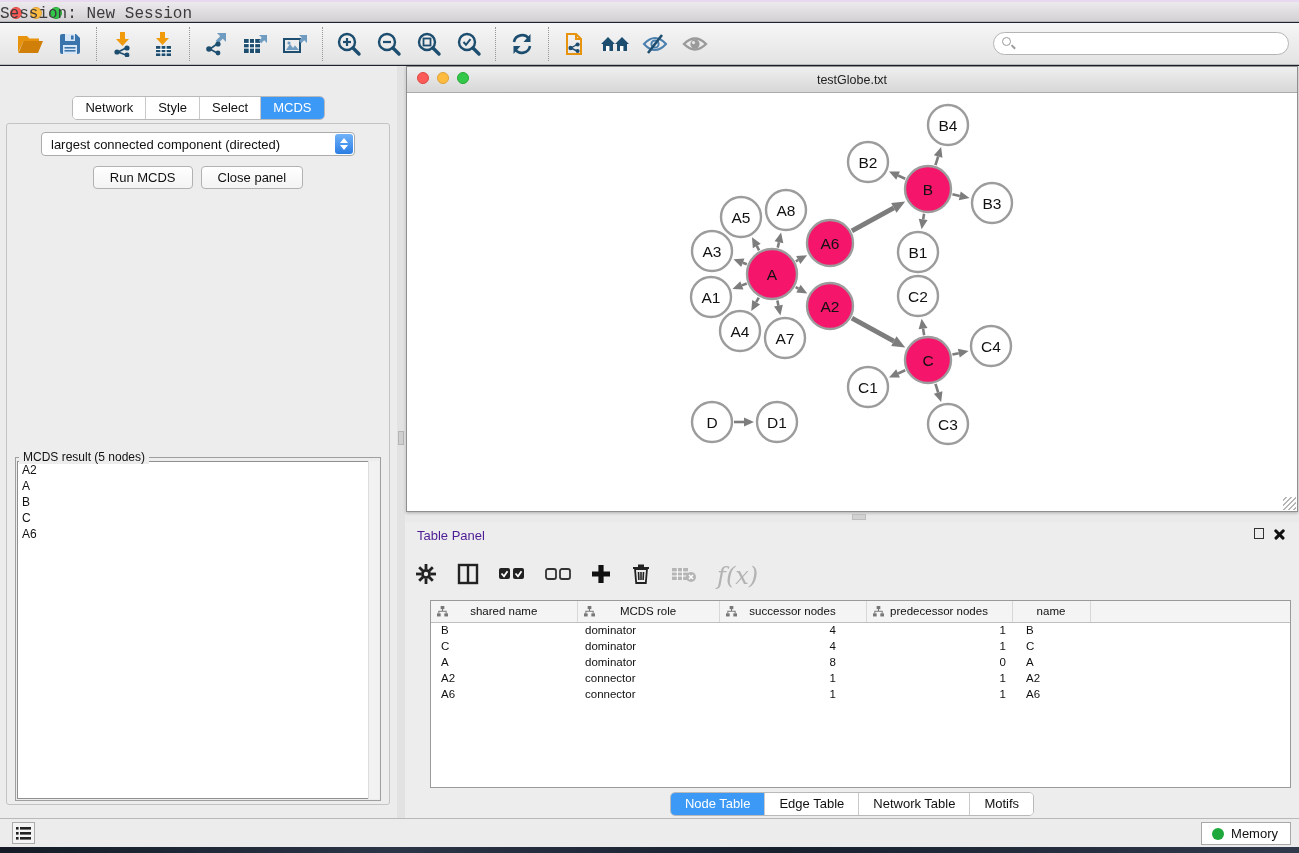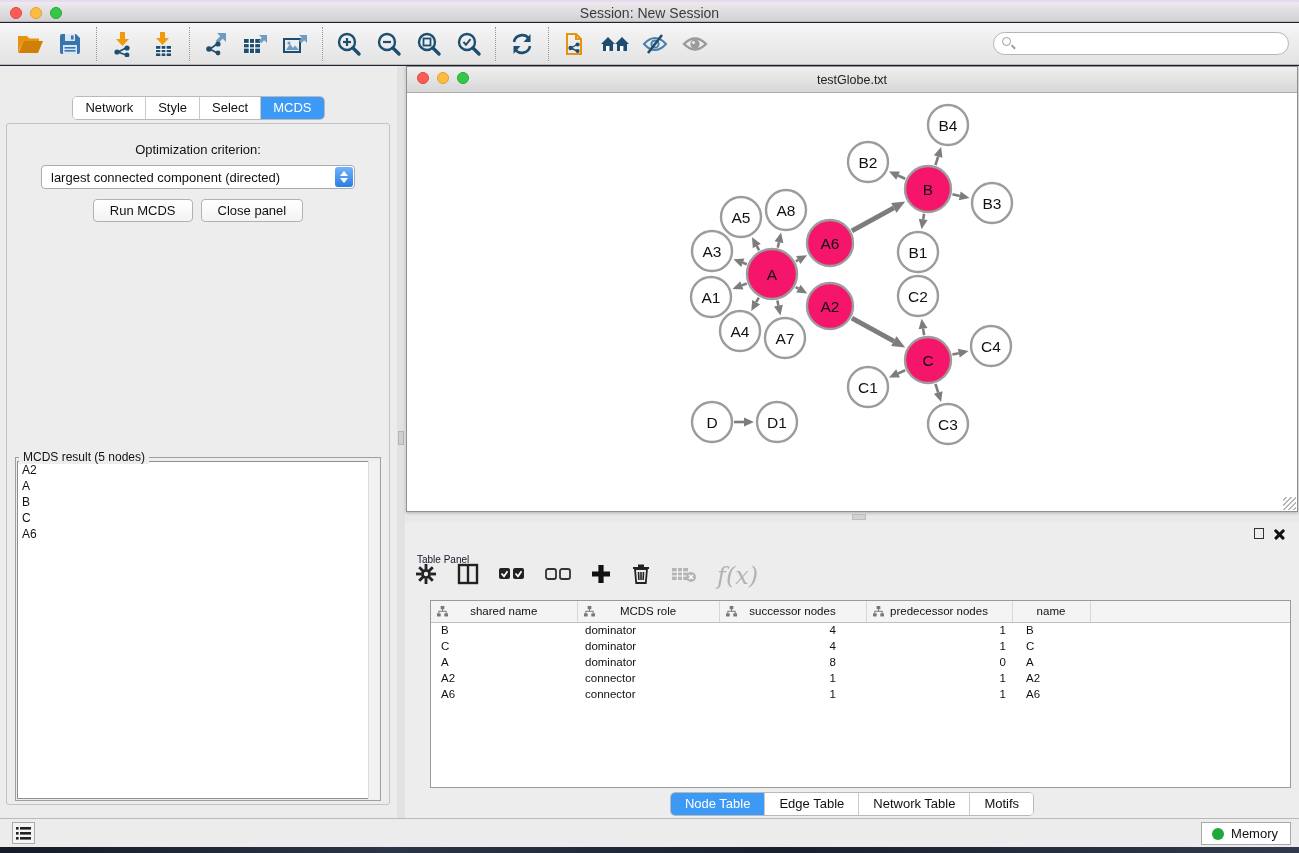--- a/index.html
+++ b/index.html
@@ -4,22 +4,22 @@
 <style>
   * { margin:0; padding:0; box-sizing:border-box; }
   html,body { width:1299px; height:853px; overflow:hidden;
     font-family:"Liberation Sans", sans-serif; background:#1b2230; }
   .app { position:absolute; inset:0; }
 
   
   .titlebar { position:absolute; left:0; top:0; right:0; height:22px;
     background:linear-gradient(#eceaec,#d4d1d4);
     border-top:2px solid #e9d9f0; border-bottom:1px solid #b8b5b8; }
-  .titlebar .title { position:absolute; left:0; right:0; top:3px; text-align:center;
-    font-size:14px; color:#3c3c3c; }
+  .titlebar .title { position:absolute; left:0; right:0; top:3px; text-align:left;
+    font-size:16px; color:#3c3c3c;font-family:Liberation Mono, monospace; }
   .lights { position:absolute; left:10px; top:5px; display:flex; gap:8px; }
   .light { width:12px; height:12px; border-radius:50%; }
   .light.red   { background:#fc5b57; border:1px solid #dd4743; }
   .light.yellow{ background:#fdbc40; border:1px solid #dfa137; }
   .light.green { background:#34c84a; border:1px solid #27a836; }
 
   
   .toolbar { position:absolute; left:0; top:23px; right:0; height:42px;
     background:linear-gradient(#f6f6f6,#e3e3e3); border-bottom:1px solid #bcbcbc;
     display:flex; align-items:center; padding:0 10px; }
@@ -96,21 +96,21 @@
   .canvas { position:absolute; left:0; right:0; top:26px; bottom:0; background:#fff; overflow:hidden; }
   .resize-grip { position:absolute; right:1px; bottom:1px; width:13px; height:13px;
     background:repeating-linear-gradient(135deg, transparent 0 2px, #b5b5b5 2px 3.5px); }
 
   .hsplit { position:absolute; left:0; right:0; top:446px; height:10px; }
   .hsplit .grip { position:absolute; left:50%; top:2px; width:14px; height:6px;
     background:#d2d2d2; border:1px solid #bdbdbd; }
 
   
   .tablepanel { position:absolute; left:0; right:0; top:456px; bottom:0; background:#ededed; }
-  .tp-title { position:absolute; left:12px; top:6px; font-size:10px; color:#0f172a;margin-top:26px; }
+  .tp-title { position:absolute; left:12px; top:6px; font-size:13px; color:#4c1d95; }
   .tp-toolbar { position:absolute; left:10px; top:36px; height:36px; right:10px;
     display:flex; align-items:center; gap:20px; }
   .fx { font-family:"DejaVu Serif", serif; font-style:italic; font-size:24px; color:#b3b3b3; }
   .tp-table-wrap { position:absolute; left:9px; right:8px; top:78px; height:188px;
     background:#fff; border:1px solid #9a9a9a; overflow:hidden;margin-left:16px; }
   table.datatable { border-collapse:collapse; table-layout:fixed; width:100%; }
   table.datatable col.c0{width:146px} table.datatable col.c1{width:142px}
   table.datatable col.c2{width:147px} table.datatable col.c3{width:146px}
   table.datatable col.c4{width:78px}
   .datatable th { height:21px; background:#f4f4f4; border-bottom:1px solid #bfbfbf;
@@ -313,21 +313,20 @@
     <div class="leftcol">
       <div class="cp-tabs">
         <div class="seg">
           <span class="tab">Network</span>
           <span class="tab">Style</span>
           <span class="tab">Select</span>
           <span class="tab active">MCDS</span>
         </div>
       </div>
       <div class="cp-body">
-        <div class="opt-label">Optimization criterion:</div>
         <div class="combo">
           <span class="val">largest connected component (directed)</span>
           <span class="step"></span>
         </div>
         <div class="btn-row">
           <button class="pbtn">Run MCDS</button>
           <button class="pbtn">Close panel</button>
         </div>
         <div class="result-box">
           <span class="result-legend">MCDS result (5 nodes)</span>

